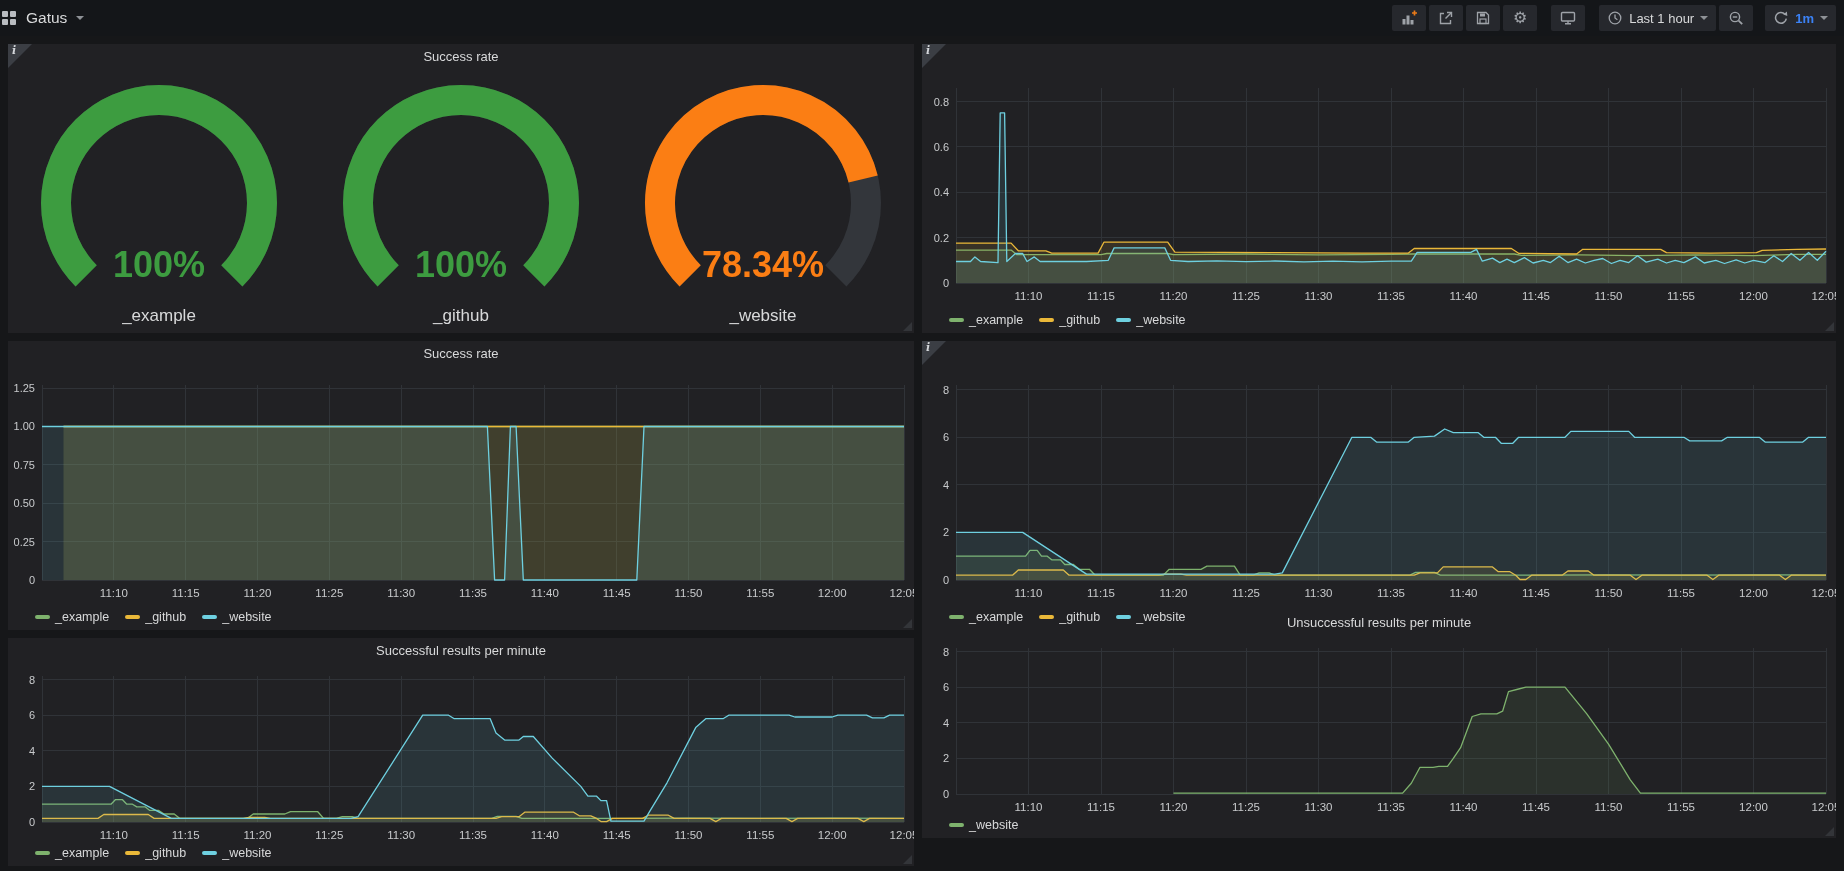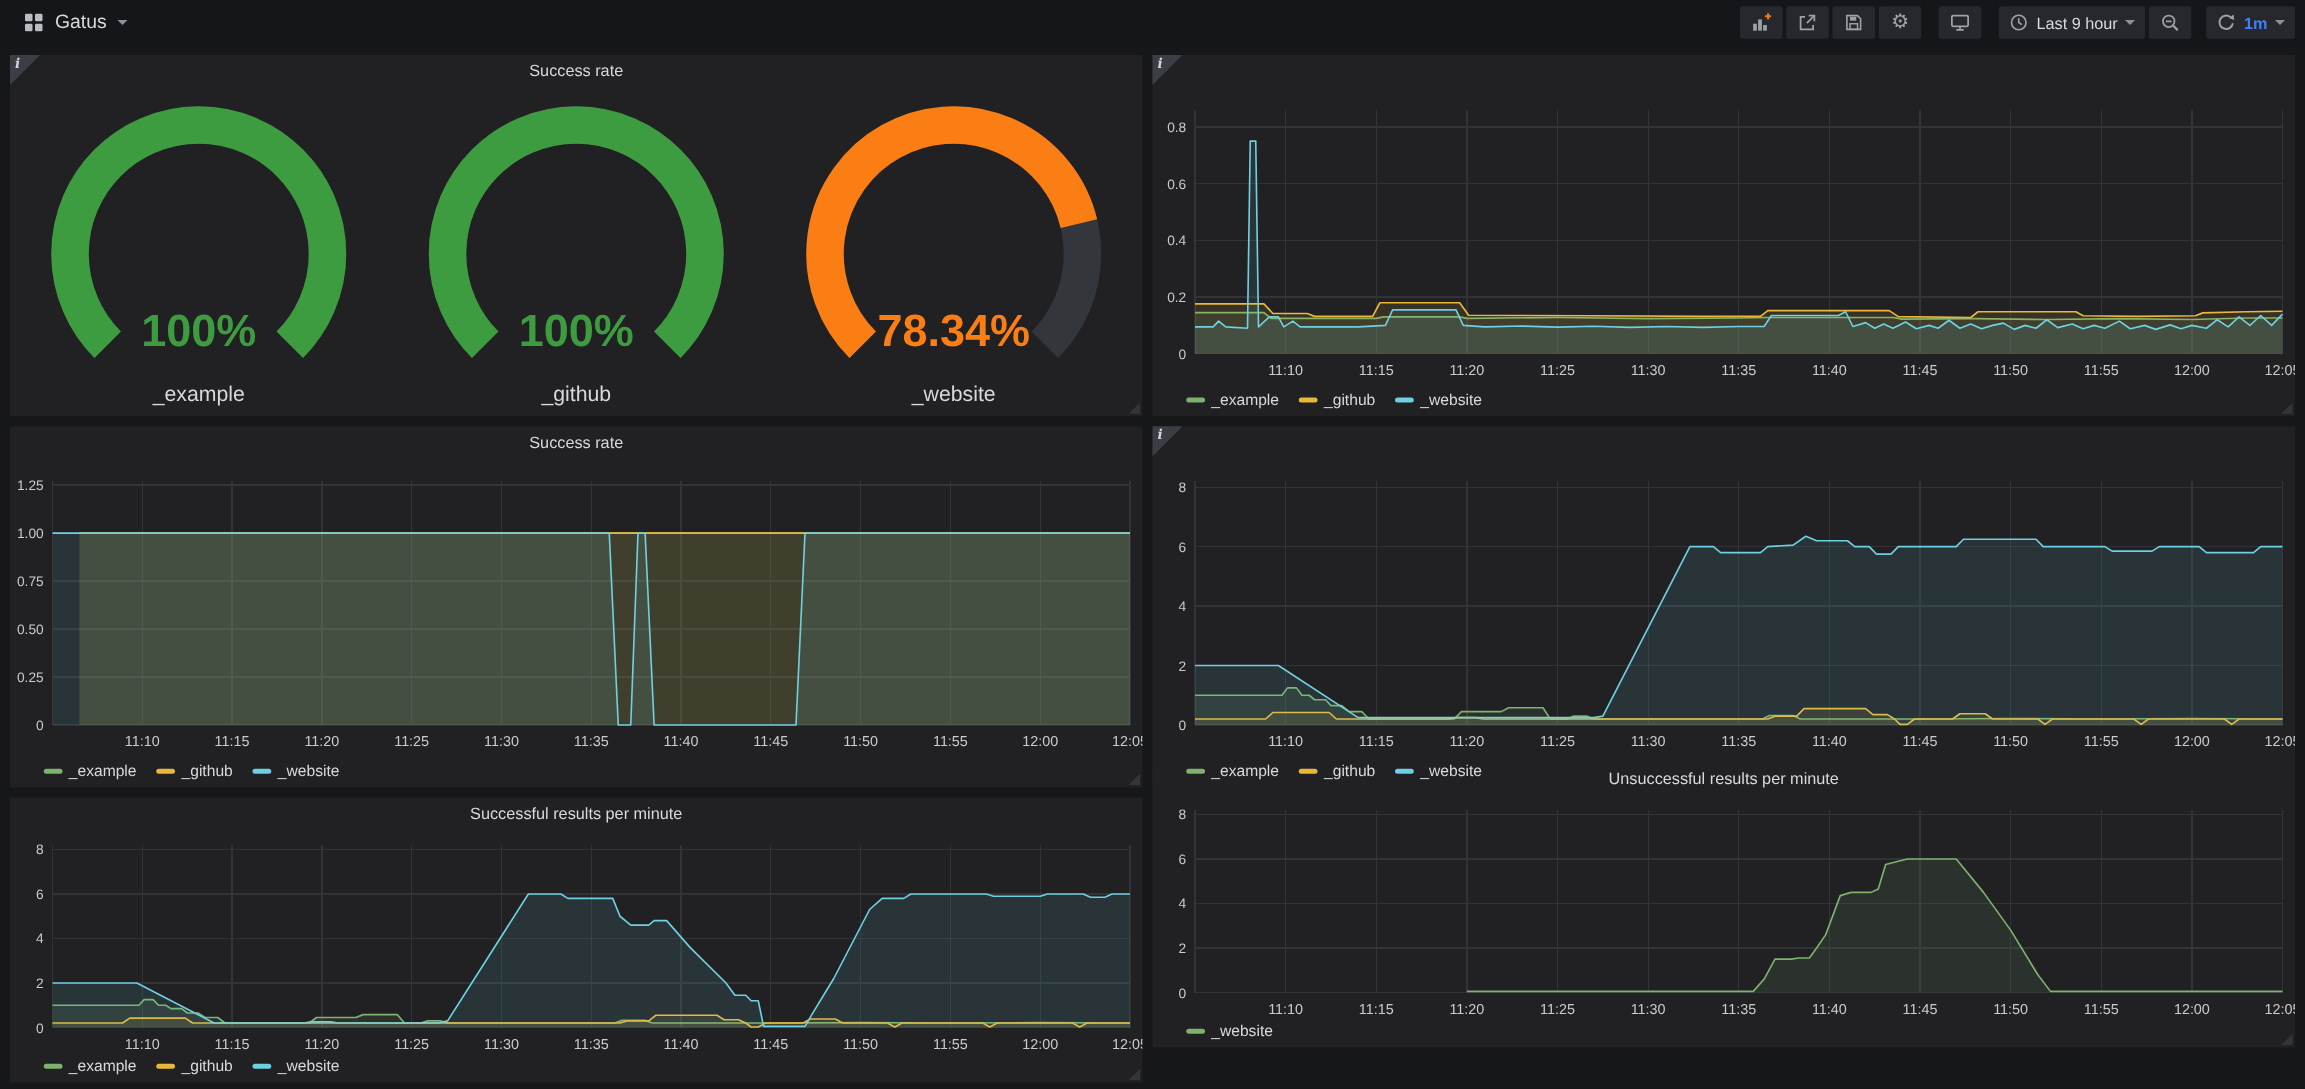--- a/index.html
+++ b/index.html
@@ -1,20 +1,20 @@
 <!DOCTYPE html>
 <html><head>
 <meta charset="utf-8">
 <style>
   html,body{margin:0;padding:0;background:#161719;width:1844px;height:871px;overflow:hidden;
     font-family:"Liberation Sans",sans-serif;-webkit-font-smoothing:antialiased;}
   
   .navbar{position:absolute;left:0;top:0;width:1844px;height:36px;background:#141619;
     display:flex;align-items:center;}
-  .nav-left{display:flex;align-items:center;gap:9px;padding-left:19px;}
+  .nav-left{display:flex;align-items:center;gap:9px;padding-left:1px;}
   .brand{color:#d8d9da;font-size:15.5px;font-weight:500;cursor:pointer;}
   .caret{width:0;height:0;border-left:4px solid transparent;border-right:4px solid transparent;
     border-top:4px solid #8e9196;display:inline-block;}
   .nav-right{margin-left:auto;display:flex;align-items:center;padding-right:8px;}
   .nav-btn{height:26px;min-width:34px;background:#26282d;border-radius:2px;display:flex;
     align-items:center;justify-content:center;gap:6px;color:#d8d9da;font-size:13px;cursor:pointer;
     padding:0 8px;box-sizing:border-box;}
   .grp{display:flex;gap:3px;}
   .sp14{width:14px;} .sp12{width:12px;}
   .accent{color:#3b82f6;font-weight:600;}
@@ -93,21 +93,21 @@
         <path d="M8 11v2.5M5 13.8h6" stroke="#9ea2a8" stroke-width="1.4" fill="none"></path>
       </svg>
     </div>
     <div class="sp14"></div>
     <div class="grp">
       <div class="nav-btn">
         <svg class="icon16" viewBox="0 0 16 16">
           <circle cx="8" cy="8" r="5.8" stroke="#9ea2a8" stroke-width="1.3" fill="none"></circle>
           <path d="M8 4.6V8l2.4 1.7" stroke="#9ea2a8" stroke-width="1.3" fill="none"></path>
         </svg>
-        <span>Last 9 hour</span>
+        <span>Last 1 hour</span>
         <span class="caret"></span>
       </div>
       <div class="nav-btn">
         <svg class="icon16" viewBox="0 0 16 16">
           <circle cx="7" cy="7" r="4.6" stroke="#9ea2a8" stroke-width="1.4" fill="none"></circle>
           <path d="M10.6 10.6L14.2 14.2" stroke="#9ea2a8" stroke-width="1.8" fill="none"></path>
           <path d="M4.8 7h4.4" stroke="#9ea2a8" stroke-width="1.4" fill="none"></path>
         </svg>
       </div>
     </div>

